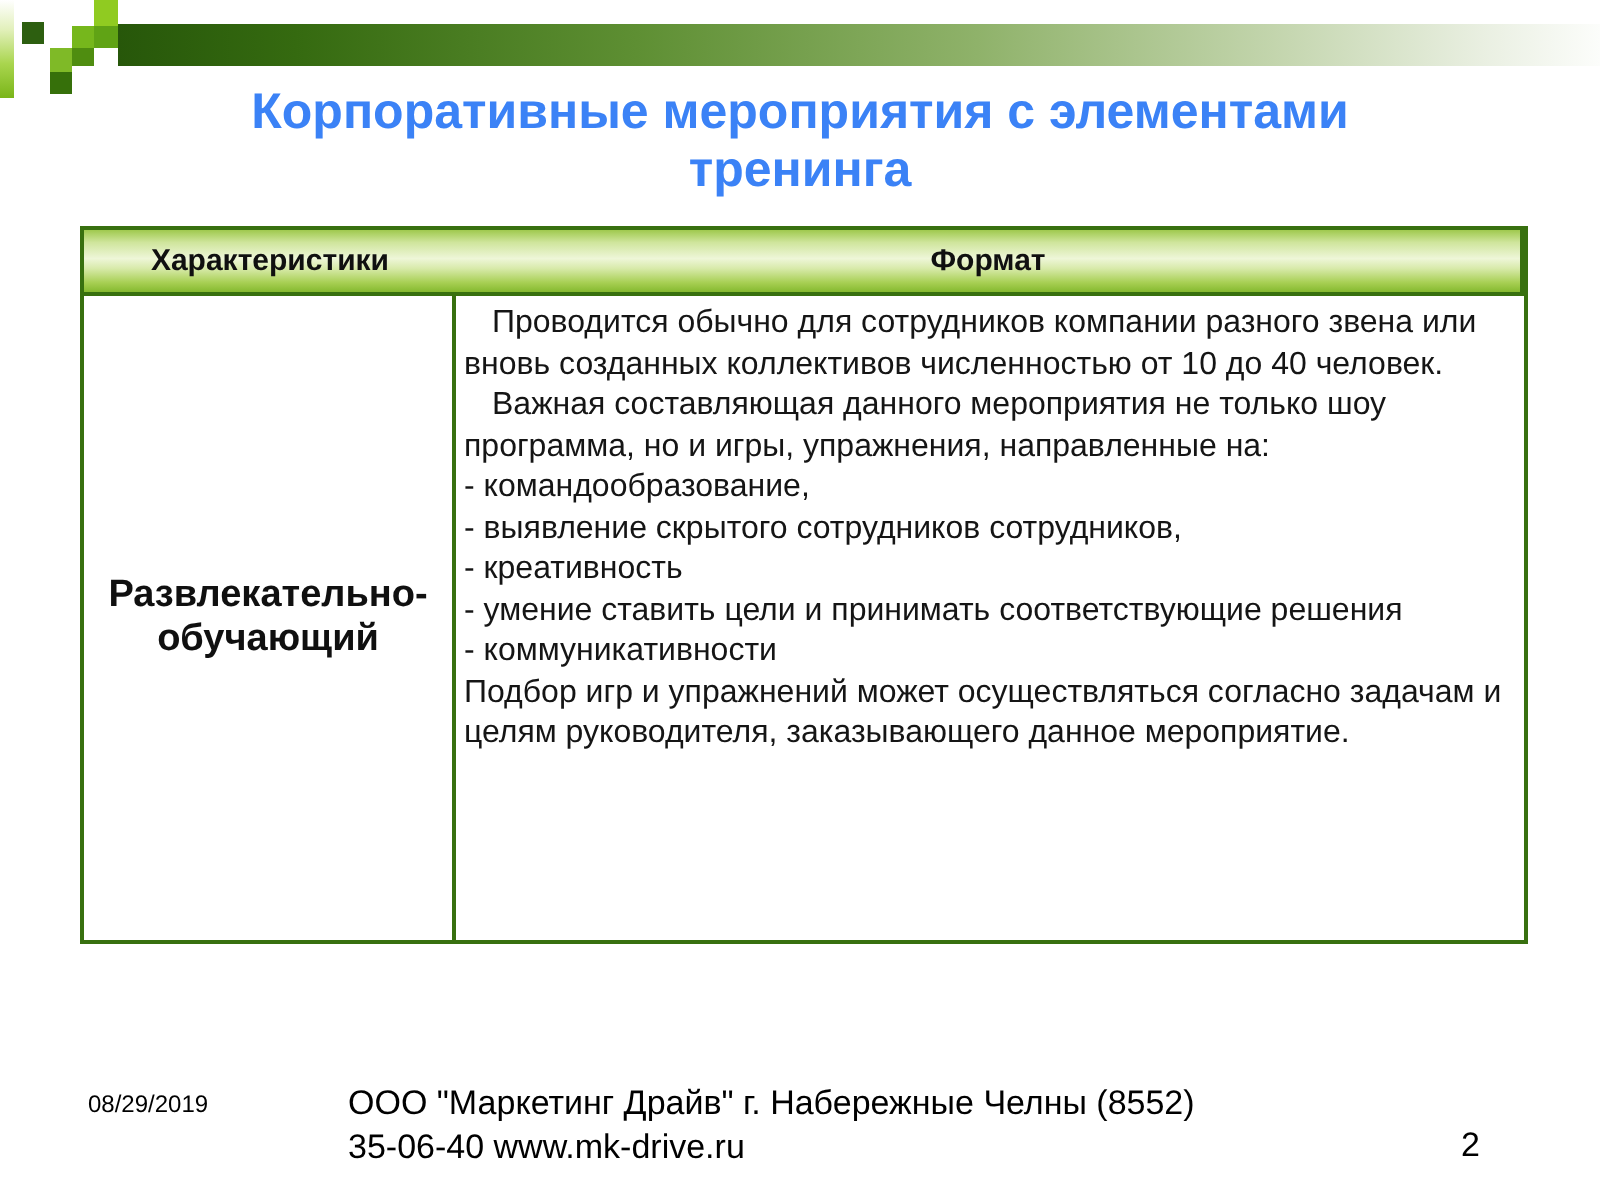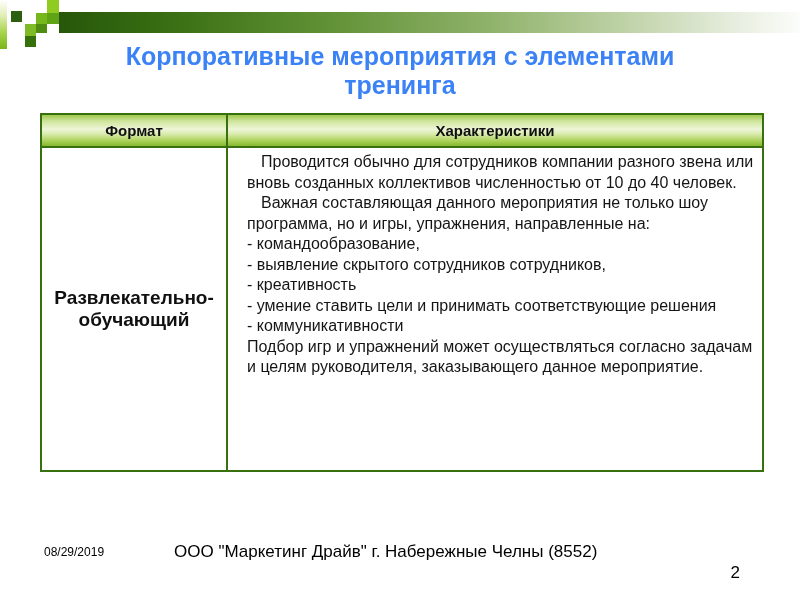--- a/index.html
+++ b/index.html
@@ -61,21 +61,21 @@
     box-sizing: border-box;
     border-right: 2px solid #38700f;
     display: flex; align-items: center; justify-content: center;
     text-align: center;
     font-size: 19px; font-weight: bold; line-height: 22px;
     padding: 0 19px;
     color: #101010;
   }
   .td-chars {
     box-sizing: border-box;
-    padding: 4px 6px 0 19px;
+    padding: 4px 6px 0 4px;
     font-size: 16px; line-height: 20.5px;
     color: #151515;
   }
   .para { margin: 0; }
   .para-indent { text-indent: 14px; }
 
   
   .footer-date {
     position: absolute; left: 44px; top: 541px; width: 80px;
     font-size: 12px; line-height: 22px;
@@ -101,36 +101,37 @@
   <div class="sq sq4"></div>
   <div class="sq sq5"></div>
   <div class="sq sq6"></div>
   <div class="sq sq7"></div>
   <div class="deco-bar"></div>
 </div>
 
 <div class="title">Корпоративные мероприятия с элементами тренинга</div>
 
 <div class="tbl">
+  <div class="th">Характеристики</div>
   <div class="th th-left">Формат</div>
-  <div class="th">Характеристики</div>
 
   <div class="td-format">Развлекательно-обучающий</div>
 
   <div class="td-chars">
     <p class="para para-indent">Проводится обычно для сотрудников компании разного звена или вновь созданных коллективов численностью от 10 до 40 человек.</p>
     <p class="para para-indent">Важная составляющая данного мероприятия не только шоу программа, но и  игры, упражнения, направленные на:</p>
     <p class="para">- командообразование,</p>
     <p class="para">- выявление скрытого  сотрудников сотрудников,</p>
     <p class="para">- креативность</p>
     <p class="para">- умение ставить цели и принимать соответствующие решения</p>
     <p class="para">- коммуникативности</p>
     <p class="para">Подбор игр и упражнений может осуществляться  согласно задачам и целям руководителя, заказывающего данное мероприятие.</p>
   </div>
 </div>
 
 <div class="footer-date">08/29/2019</div>
 
 <div class="footer-company">
   <div>ООО "Маркетинг Драйв" г. Набережные Челны (8552)</div>
+  <div>35-06-40 www.mk-drive.ru</div>
 </div>
 
 <div class="footer-page">2</div>
 
 </body></html>

